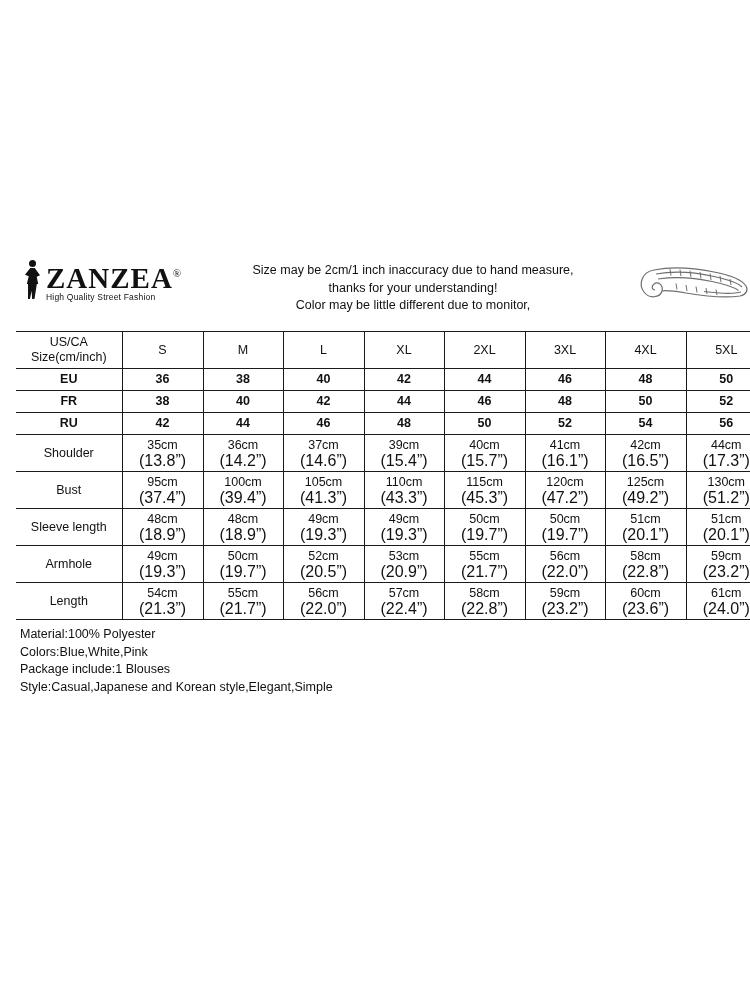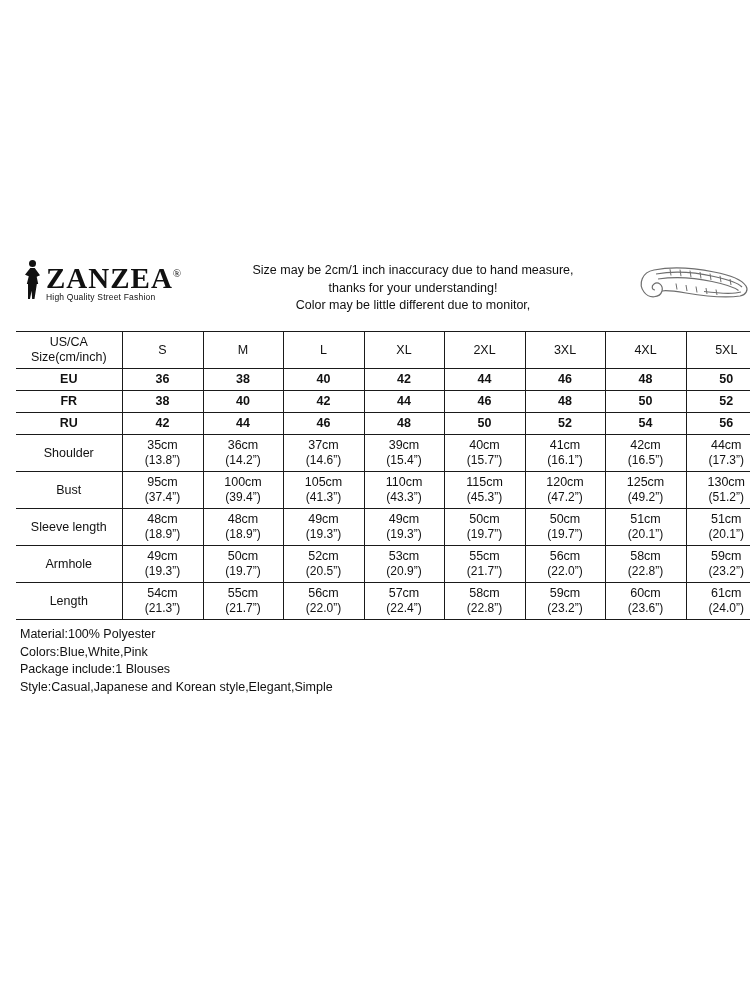--- a/index.html
+++ b/index.html
@@ -133,21 +133,21 @@
   }
   .rowhead-two {
     line-height: 15px;
     margin-left: 31px;
   }
   .val {
     white-space: nowrap;
   }
   .val .inch {
     display: block;
-    font-size: 12px;
+    font-size: 16px;
   }
   .bold-row td { font-weight: bold; }
 
   
   .footer {
     padding: 6px 0 0 4px;
     font-size: 12.5px;
     line-height: 17.5px;
   }
   .footer div { white-space: nowrap; }

